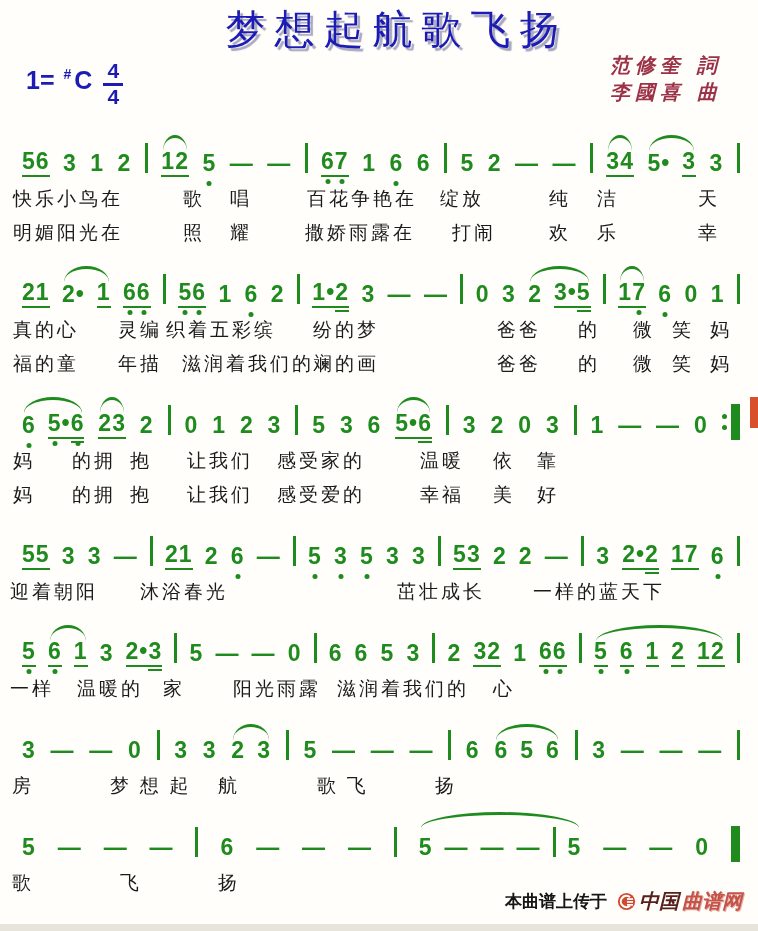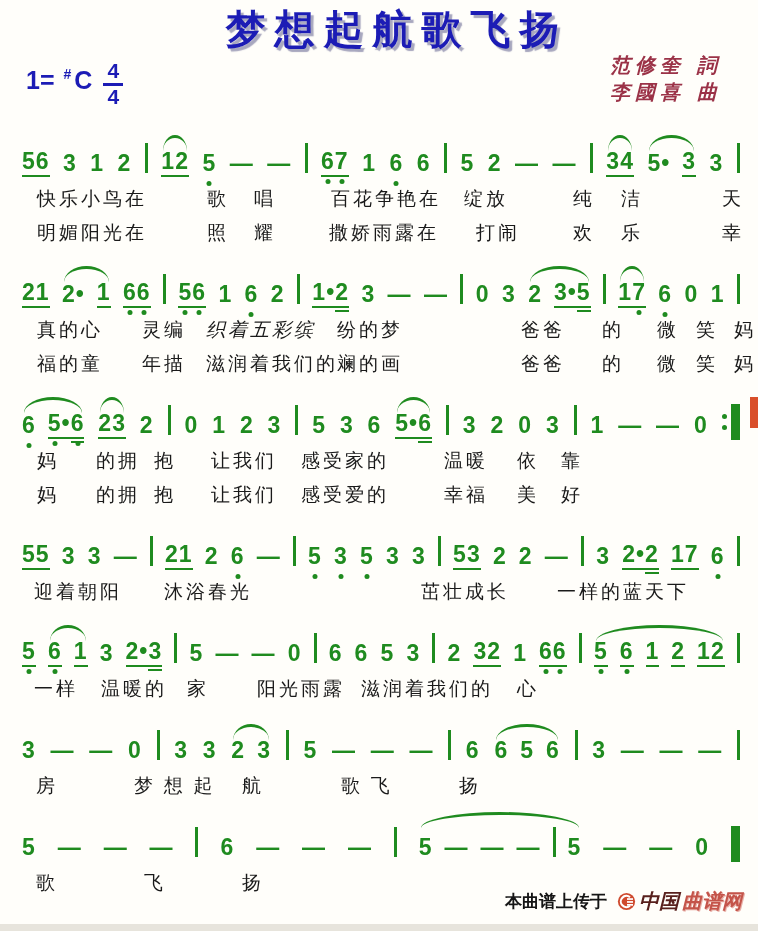--- a/index.html
+++ b/index.html
@@ -1,19 +1,19 @@
 <!DOCTYPE html>
 <html style="--b: #1c1cb5; --g: #1f8b1f; --r: #9b3247; --lk: #1a1a1a; --ld: #58201d; --lr: #c4544a;"><head>
 <meta charset="utf-8">
 <style>
   html,body{margin:0;padding:0;background:#fffefa;}
   .page{position:relative;width:758px;height:931px;background:#fffefa;overflow:hidden;
         font-family:"Liberation Sans",sans-serif;}
   
-  .title{margin:6px 0 0 0;text-align:center;font-size:40px;font-weight:bold;
+  .title{margin:6px 0 0 0;text-align:center;font-size:40px;font-weight:normal;
          letter-spacing:9px;color:var(--b);line-height:1.15;
          text-shadow:3px 3px 1px rgba(95,95,140,.55);padding-left:36px;}
   .meta{display:flex;justify-content:space-between;align-items:flex-start;
         padding:2px 26px 0 26px;height:66px;}
   .keysig{display:flex;align-items:flex-start;gap:3px;color:var(--b);
           font-weight:bold;font-size:25px;margin-top:12px;}
   .keysig sup{font-size:14px;margin-left:6px;}
   .frac{display:inline-flex;flex-direction:column;align-items:center;
         font-size:21px;line-height:1.05;margin-left:8px;margin-top:-6px;}
   .frac .top{border-bottom:3px solid var(--b);padding:0 4px 1px 4px;}
@@ -39,21 +39,21 @@
   .slur::before{content:'';position:absolute;left:2px;right:2px;top:-15px;height:13px;
                 border-top:3px solid var(--g);
                 border-radius:50% 50% 0 0 / 100% 100% 0 0;}
   .bar{width:3px;height:30px;background:var(--g);margin-bottom:4px;}
   .bar-repeat,.bar-final{width:auto;background:none;display:flex;align-items:center;
                          gap:4px;margin-bottom:2px;}
   .rdots{display:flex;flex-direction:column;gap:6px;}
   .rdots i{width:5px;height:5px;border-radius:50%;background:var(--g);}
   .thick{width:9px;height:36px;background:var(--g);}
   .lyr{position:relative;height:27px;margin-top:7px;font-size:19px;
-       letter-spacing:3px;color:var(--lk);font-family:"Liberation Serif",serif;margin-left:24px;}
+       letter-spacing:3px;color:var(--lk);font-family:"Liberation Serif",serif;}
   .seg{position:absolute;top:0;white-space:pre;}
   
   .footer{position:absolute;bottom:16px;right:16px;display:flex;align-items:center;
           gap:10px;font-size:17px;font-weight:bold;color:#151515;}
   .logo{display:flex;align-items:center;gap:3px;font-style:italic;font-weight:bold;
         font-size:20px;font-family:Liberation Mono, monospace;}
   .logo .cn{color:var(--ld);}
   .logo .qp{color:var(--lr);text-shadow:1px 1px 0 #e8b0a8;}
   .edge-mark{position:absolute;right:0;top:397px;width:8px;height:31px;background:#d94f2b;}
   .bottom-strip{position:absolute;left:0;right:0;bottom:0;height:7px;background:#e7e4dc;}
@@ -269,21 +269,21 @@
             <span class="ch">0</span>
           </div>
           <div class="note">
             <span class="ch">1</span>
           </div>
           <div class="bar"></div>
         </div>
         <div class="lyr">
           <span class="seg" style="left: 13px;">真的心</span>
           <span class="seg" style="left: 118px;">灵编</span>
-          <span class="seg" style="left: 182px; font-style: italic;">织着五彩缤</span>
+          <span class="seg" style="left: 166px;">织着五彩缤</span>
           <span class="seg" style="left: 313px;">纷的梦</span>
           <span class="seg" style="left: 497px;">爸爸</span>
           <span class="seg" style="left: 578px;">的</span>
           <span class="seg" style="left: 633px;">微</span>
           <span class="seg" style="left: 672px;">笑</span>
           <span class="seg" style="left: 710px;">妈</span>
         </div>
         <div class="lyr">
           <span class="seg" style="left: 13px;">福的童</span>
           <span class="seg" style="left: 118px;">年描</span>

